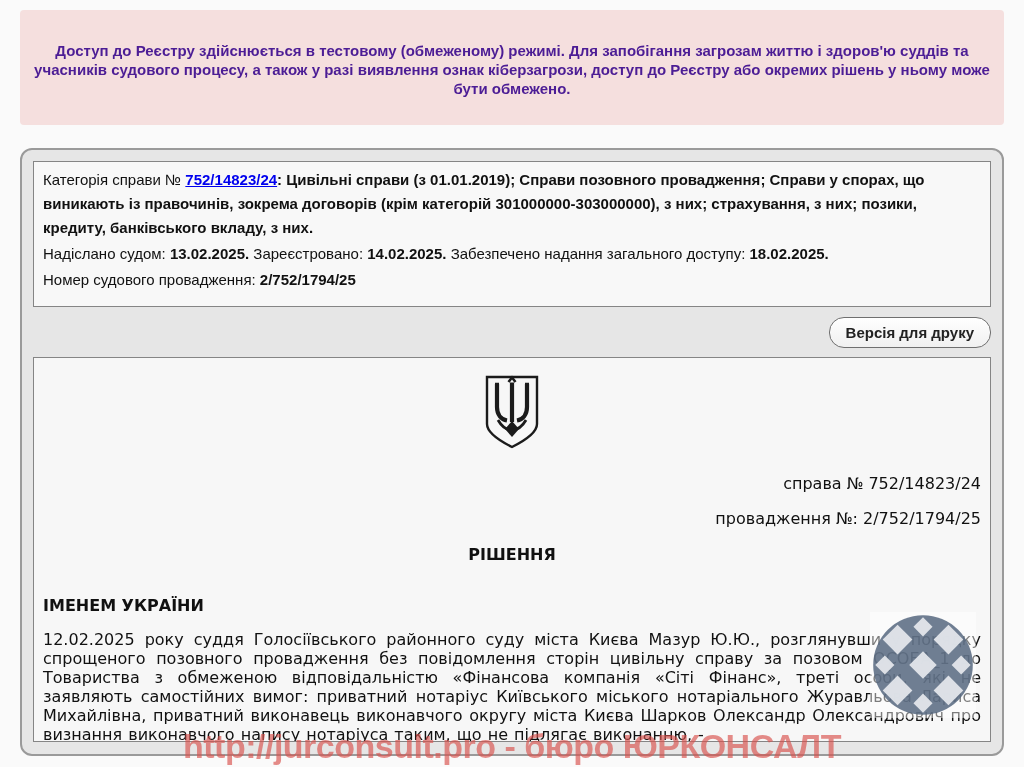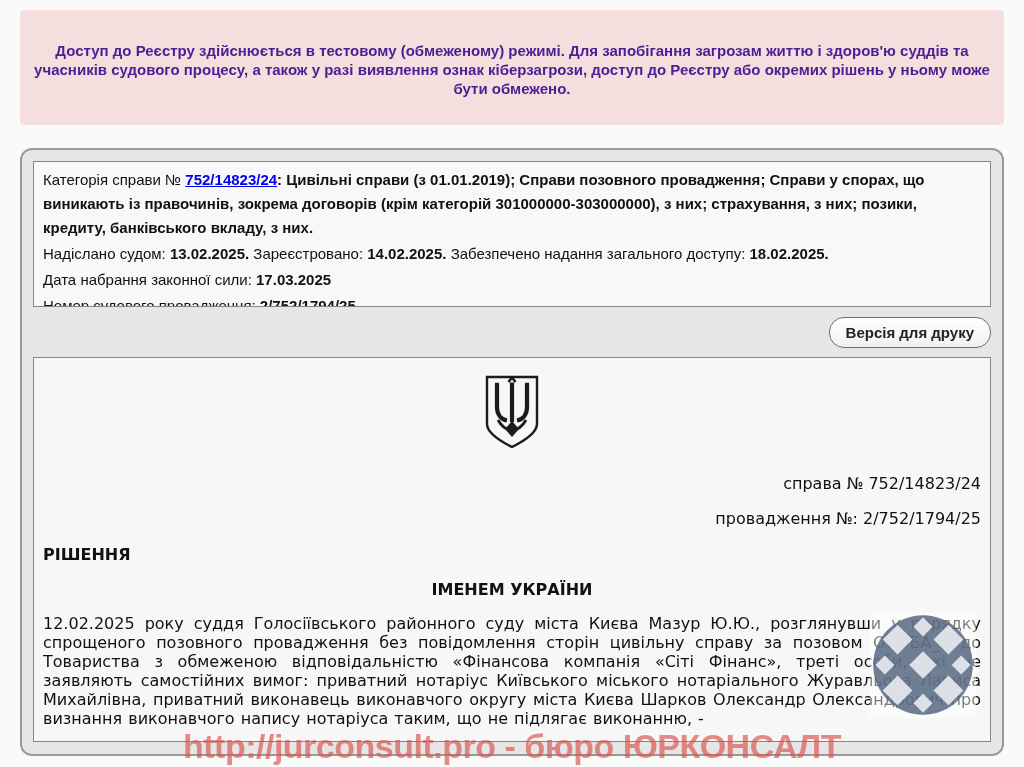--- a/index.html
+++ b/index.html
@@ -51,22 +51,22 @@
   
   .doc-box {
     background:#f7f7f7; border:1px solid #858585;
     height:385px; padding:17px 9px;
     font-family:"DejaVu Sans", sans-serif; font-size:16px;
     overflow:hidden;
   }
   .trident-wrap { text-align:center; }
   .right-line  { text-align:right; margin-top:21px; line-height:19px; }
   .right-line2 { text-align:right; margin-top:16px; line-height:19px; }
-  .center-title { font-weight:bold; margin-top:17px; line-height:19px; }
-  .center-title2 { text-align:center; font-weight:bold; margin-top:16px; line-height:19px; }
+  .center-title { text-align:center; font-weight:bold; margin-top:17px; line-height:19px; }
+  .center-title2 { text-align:left; font-weight:bold; margin-top:32px; line-height:19px; }
   .body-par {
     text-align:justify; line-height:19px; margin-top:15px;
     word-spacing:1px;
   }
 
   
   .logo-wm {
     position:absolute; left:868px; top:612px; width:110px; height:106px;
     z-index:5; pointer-events:none;
   }
@@ -89,22 +89,20 @@
 
   <div class="info-box">
     <p><span>Категорія справи №</span>
       <a href="#" class="case-link">752/14823/24</a><span class="b">: Цивільні справи (з 01.01.2019); Справи позовного провадження; Справи у спорах, що виникають із правочинів, зокрема договорів (крім категорій 301000000-303000000), з них; страхування, з них; позики, кредиту, банківського вкладу, з них.</span></p>
     <p><span>Надіслано судом:</span>
       <span class="b">13.02.2025.</span>
       <span>Зареєстровано:</span>
       <span class="b">14.02.2025.</span>
       <span>Забезпечено надання загального доступу:</span>
       <span class="b">18.02.2025.</span></p>
-    <p><span>Дата набрання законної сили:</span>
-      <span class="b">17.03.2025</span></p>
     <p><span>Номер судового провадження:</span>
       <span class="b">2/752/1794/25</span></p>
   </div>
 
   <div class="button-row">
     <button class="print-btn">Версія для друку</button>
   </div>
 
   <div class="doc-box">
 

